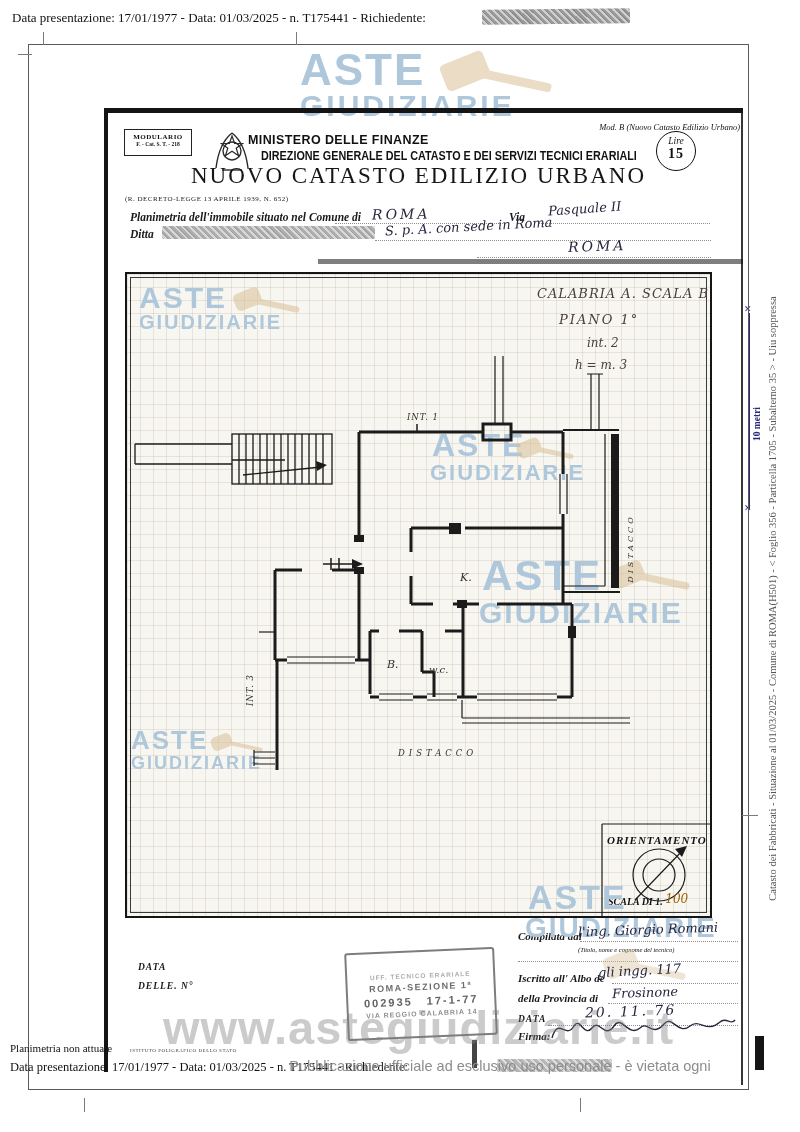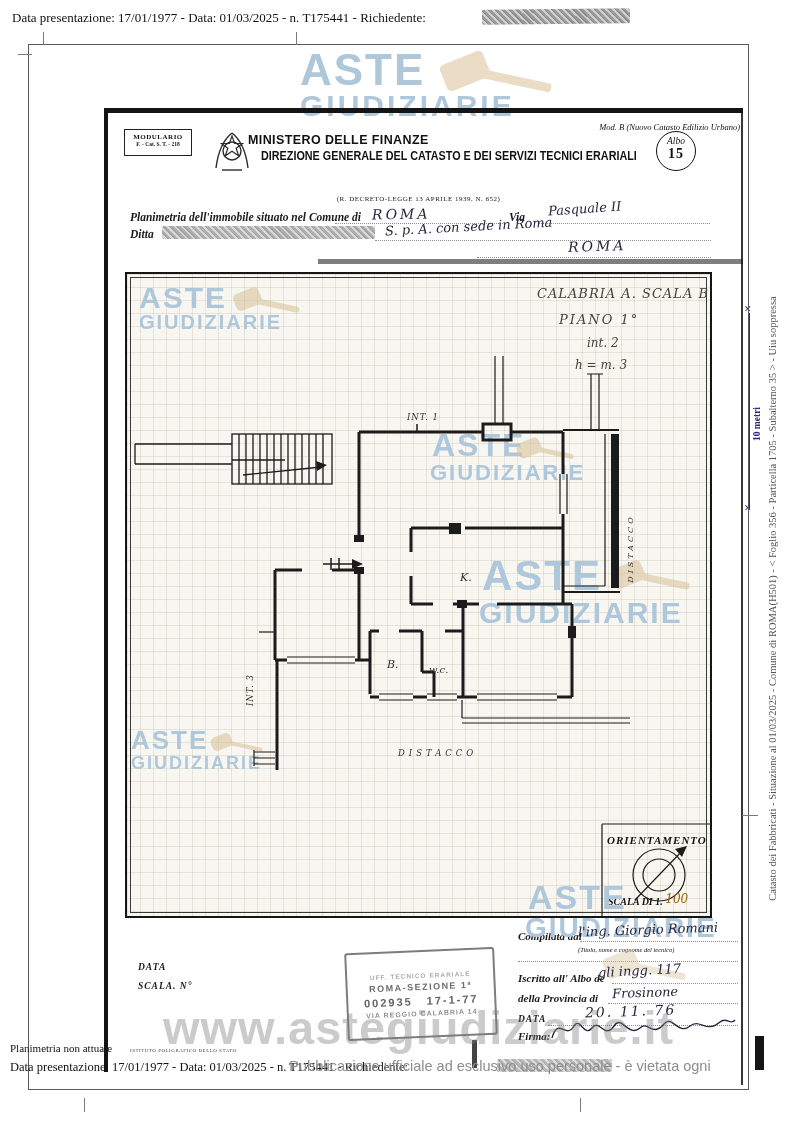--- a/index.html
+++ b/index.html
@@ -15,21 +15,21 @@
   .modulario{position:absolute;left:124px;top:129px;width:68px;height:27px;border:1px solid #222;z-index:3;text-align:center;font-weight:bold;padding-top:3px}
   .modulario .m1{font-size:7px;letter-spacing:.5px;line-height:8px}
   .modulario .m2{font-size:5.5px;line-height:7px}
   .ministero{position:absolute;left:248px;top:133px;font-family:"Liberation Sans",sans-serif;font-weight:bold;font-size:12.5px;letter-spacing:.4px;z-index:3}
   .direzione{position:absolute;left:261px;top:148px;font-family:"Liberation Sans",sans-serif;font-weight:bold;font-size:13.5px;transform:scaleX(.8);transform-origin:left top;white-space:nowrap;z-index:3}
   .modb{position:absolute;left:470px;top:122px;width:270px;text-align:right;font-style:italic;font-size:8.5px;z-index:3}
   .lire{position:absolute;left:656px;top:131px;width:40px;height:40px;border:1.5px solid #111;border-radius:50%;text-align:center;z-index:3;padding-top:4px}
   .lire .a{display:block;font-style:italic;font-size:9.5px;line-height:10px}
   .lire .b{display:block;font-weight:bold;font-size:14px;line-height:15px;letter-spacing:1px}
   .doc-title{position:absolute;left:125px;top:163px;width:587px;text-align:center;font-size:23px;letter-spacing:2px;white-space:nowrap;color:#161616;z-index:3}
-  .doc-sub{position:absolute;left:125px;top:195px;width:587px;text-align:center;font-size:7px;letter-spacing:.5px;color:#222;z-index:3}
+  .doc-sub{position:absolute;left:125px;top:195px;width:587px;text-align:left;font-size:7px;letter-spacing:.5px;color:#222;z-index:3}
   
   .lbl{position:absolute;font-style:italic;font-weight:bold;font-size:11.5px;color:#1a1a1a;white-space:nowrap;z-index:3}
   .dot{position:absolute;border-bottom:1px dotted #8f8f8f;z-index:2}
   .hw{position:absolute;font-family:"DejaVu Serif",serif;font-style:italic;color:#26263e;white-space:nowrap;z-index:4}
   .blob{position:absolute;background:repeating-linear-gradient(45deg,#9a9a9a 0 2px,#cfcfcf 2px 4px,#8b8b8b 4px 5px);border-radius:2px;z-index:3}
   
   .planbox{position:absolute;left:125px;top:272px;width:587px;height:646px;border:2px solid #151515;background:#f8f6f0;background-image:repeating-linear-gradient(to right,rgba(150,140,115,.18) 0 1px,transparent 1px 13px),repeating-linear-gradient(to bottom,rgba(150,140,115,.18) 0 1px,transparent 1px 13px);z-index:2}
   .planinner{position:absolute;left:3px;top:3px;right:3px;bottom:3px;border:1px solid #3a3a3a;pointer-events:none}
   .plansvg{position:absolute;left:0;top:0;z-index:3}
   .pl{position:absolute;font-family:"DejaVu Serif",serif;color:#33332e;white-space:nowrap;z-index:4}
@@ -100,23 +100,24 @@
       <path d="M22,10 L24.6,17.5 L32.5,17.5 L26.2,22.2 L28.6,29.8 L22,25.2 L15.4,29.8 L17.8,22.2 L11.5,17.5 L19.4,17.5 Z" stroke-width="1.2"></path>
       <path d="M6,42 C8,26 13,14 22,7"></path>
       <path d="M38,42 C36,26 31,14 22,7"></path>
       <path d="M12,44 H32"></path>
     </g>
   </svg>
   <div class="ministero">MINISTERO DELLE FINANZE</div>
   <div class="direzione">DIREZIONE GENERALE DEL CATASTO E DEI SERVIZI TECNICI ERARIALI</div>
   <div class="modb">Mod. B (Nuovo Catasto Edilizio Urbano)</div>
   <div class="lire">
-    <span class="a">Albo</span>
+    <span class="a">Lire</span>
     <span class="b">15</span>
   </div>
+  <div class="doc-title">NUOVO CATASTO EDILIZIO URBANO</div>
   <div class="doc-sub">(R. DECRETO-LEGGE 13 APRILE 1939, N. 652)</div>
 
   <div class="lbl" style="left:130px;top:211px">Planimetria dell'immobile situato nel Comune di</div>
   <div class="dot" style="left:335px;top:210px;width:170px;height:14px"></div>
   <div class="hw" style="left:372px;top:206px;font-size:14px;letter-spacing:3px;transform:rotate(-1deg)">ROMA</div>
   <div class="lbl" style="left:509px;top:211px">Via</div>
   <div class="dot" style="left:538px;top:210px;width:172px;height:14px"></div>
   <div class="hw" style="left:548px;top:201px;font-size:13px;transform:rotate(-4deg)">Pasquale II</div>
 
   <div class="lbl" style="left:130px;top:228px">Ditta</div>
@@ -246,21 +247,21 @@
   <div class="scala">
     <span>SCALA DI 1.</span>
     <span class="hv">100</span>
   </div>
 
   <div class="wm" style="left:528px;top:882px;font-size:34px;z-index:4">ASTE</div>
   <div class="wm" style="left:525px;top:915px;font-size:28px;z-index:4">GIUDIZIARIE</div>
   <div class="gavel" style="left:600px;top:948px;width:90px;height:44px;opacity:.4;z-index:4"></div>
 
   <div class="smalllbl" style="left:138px;top:962px">DATA</div>
-  <div class="smalllbl" style="left:138px;top:981px">SCALA. N°</div>
+  <div class="smalllbl" style="left:138px;top:981px">DELLE. N°</div>
   <div class="poligrafico">ISTITUTO POLIGRAFICO DELLO STATO</div>
 
   <div class="stamp">
     <div class="s1">UFF. TECNICO ERARIALE</div>
     <div class="s2">ROMA-SEZIONE 1ª</div>
     <div class="s3">
       <span>002935</span>
       <span>17-1-77</span>
     </div>
     <div class="s4">VIA REGGIO CALABRIA 14</div>

